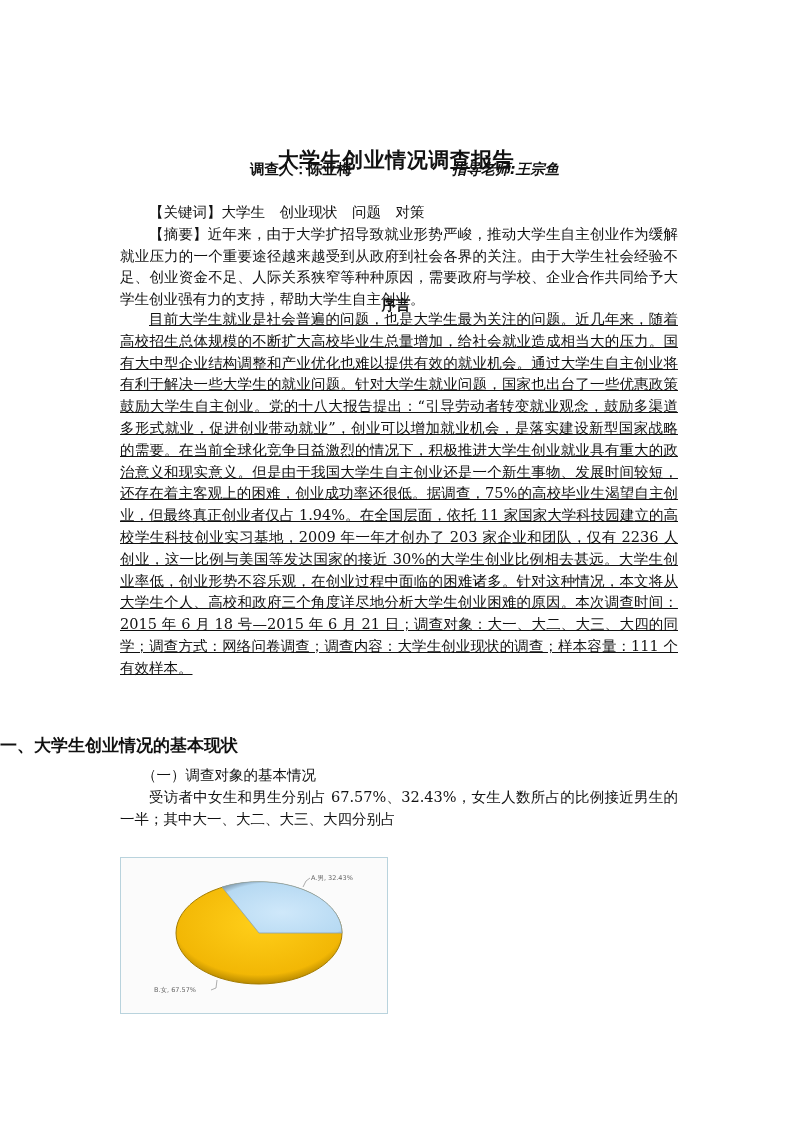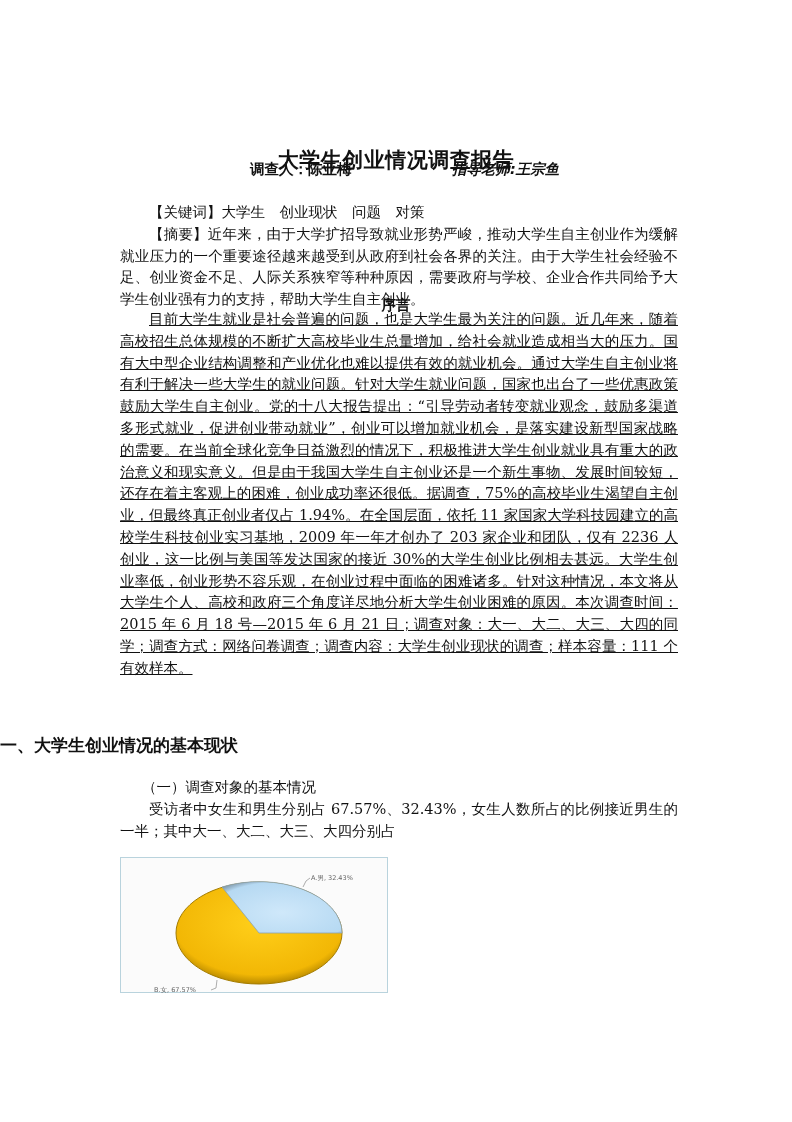--- a/index.html
+++ b/index.html
@@ -16,21 +16,21 @@
   .body-text { position: absolute; left: 120px; width: 558px; font-size: 14.5px; line-height: 21.8px; }
   .para { margin: 0; text-align: justify; text-align-last: left; }
   .indent { text-indent: 29px; }
   .abstract { top: 202px; }
   .preface-head { position: absolute; top: 296px; left: 0; width: 792px; text-align: center;
                   font-family: "DejaVu Sans", "Liberation Sans", sans-serif; font-weight: bold; font-size: 14.5px; }
   .preface { top: 309px; text-decoration: underline; }
   .section-head { position: absolute; top: 734px; left: 0; width: 792px; text-align: left;
                   font-family: "DejaVu Sans", "Liberation Sans", sans-serif; font-weight: bold; font-size: 17px; }
   .subsection { top: 765px; }
-  .chart-box { position: absolute; left: 120px; top: 857px; width: 268px; height: 136px;
+  .chart-box { position: absolute; left: 120px; top: 857px; width: 268px; height: 157px;
                border: 1px solid #b9d3dd; box-sizing: border-box;
                background: #fbfbfb; }
   .chart-box svg { position: absolute; left: 0; top: 0; }
   .lbl { font-family: "DejaVu Sans", "Liberation Sans", sans-serif; font-size: 6.5px; fill: #666; }
 </style>
 </head>
 <body>
 
 <div class="page">
 
@@ -48,21 +48,21 @@
 
   <div class="preface-head">序言</div>
 
   <div class="body-text preface">
     <p class="para indent">目前大学生就业是社会普遍的问题，也是大学生最为关注的问题。近几年来，随着高校招生总体规模的不断扩大高校毕业生总量增加，给社会就业造成相当大的压力。国有大中型企业结构调整和产业优化也难以提供有效的就业机会。通过大学生自主创业将有利于解决一些大学生的就业问题。针对大学生就业问题，国家也出台了一些优惠政策鼓励大学生自主创业。党的十八大报告提出：“引导劳动者转变就业观念，鼓励多渠道多形式就业，促进创业带动就业”，创业可以增加就业机会，是落实建设新型国家战略的需要。在当前全球化竞争日益激烈的情况下，积极推进大学生创业就业具有重大的政治意义和现实意义。但是由于我国大学生自主创业还是一个新生事物、发展时间较短，还存在着主客观上的困难，创业成功率还很低。据调查，75%的高校毕业生渴望自主创业，但最终真正创业者仅占 1.94%。在全国层面，依托 11 家国家大学科技园建立的高校学生科技创业实习基地，2009 年一年才创办了 203 家企业和团队，仅有 2236 人创业，这一比例与美国等发达国家的接近 30%的大学生创业比例相去甚远。大学生创业率低，创业形势不容乐观，在创业过程中面临的困难诸多。针对这种情况，本文将从大学生个人、高校和政府三个角度详尽地分析大学生创业困难的原因。本次调查时间：2015 年 6 月 18 号—2015 年 6 月 21 日；调查对象：大一、大二、大三、大四的同学；调查方式：网络问卷调查；调查内容：大学生创业现状的调查；样本容量：111 个有效样本。</p>
   </div>
 
   <div class="section-head">一、大学生创业情况的基本现状</div>
 
   <div class="body-text subsection">
-    <p class="para indent" style="text-indent:22px;margin-top:12px;">（一）调查对象的基本情况</p>
+    <p class="para indent" style="text-indent:22px;">（一）调查对象的基本情况</p>
     <p class="para indent">受访者中女生和男生分别占 67.57%、32.43%，女生人数所占的比例接近男生的一半；其中大一、大二、大三、大四分别占</p>
   </div>
 
   <div class="chart-box">
     <svg width="268" height="147" viewBox="0 0 268 147">
       <defs>
         <radialGradient id="gy" cx="50%" cy="40%" r="60%">
           <stop offset="0%" stop-color="#ffcf1a"></stop>
           <stop offset="85%" stop-color="#f2b705"></stop>
           <stop offset="100%" stop-color="#b98a00"></stop>

